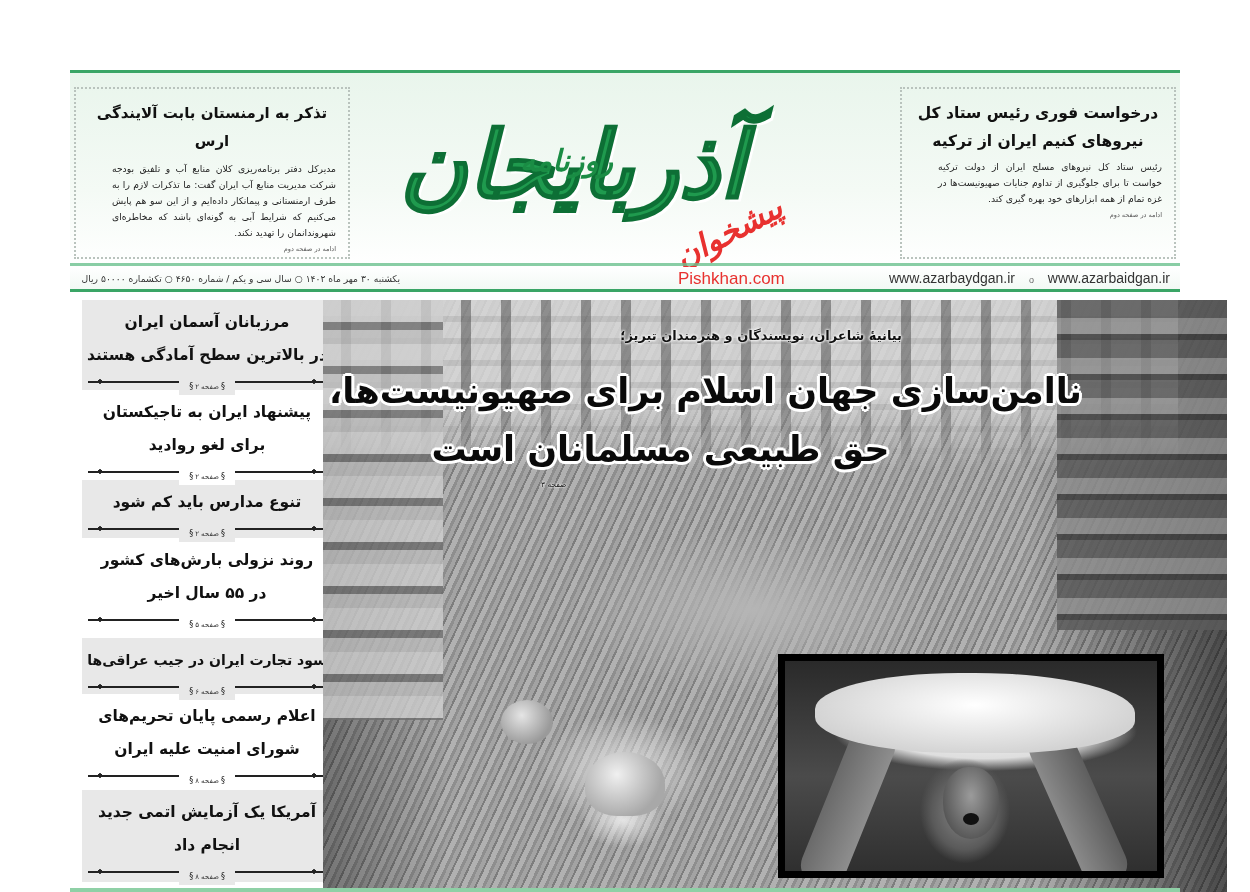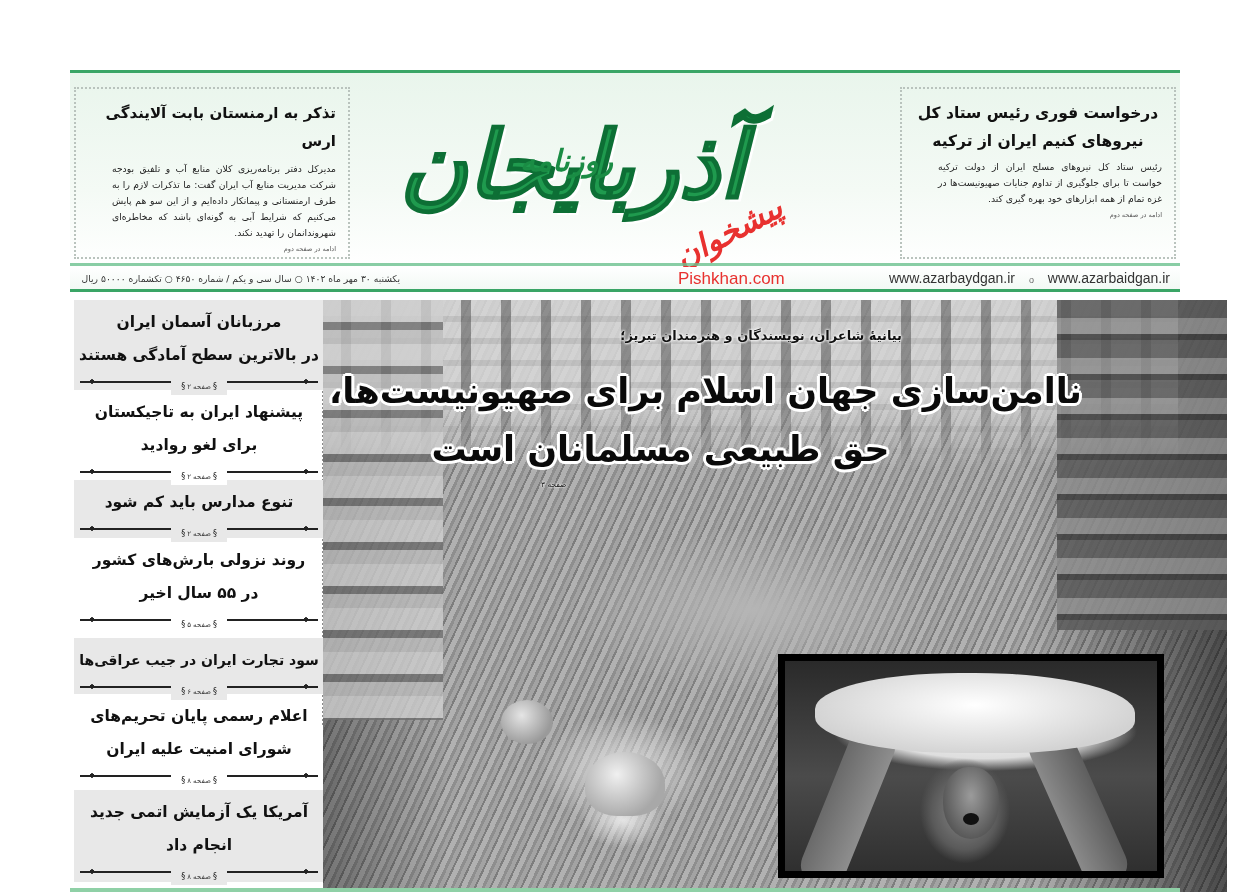--- a/index.html
+++ b/index.html
@@ -16,21 +16,21 @@
   }
   .masthead-bottom { position: absolute; left: 0; top: 190px; width: 1110px; height: 3px; background: #6cc08f; opacity: .8; }
 
   .boxed-story {
     position: absolute; top: 14px; width: 276px; height: 172px;
     border: 2px dotted #b9c3bd; padding: 10px 12px 6px; direction: rtl; text-align: right;
   }
   .boxed-story.left  { left: 4px;  }
   .boxed-story.right { left: 830px; }
   .boxed-title { font-family: "DejaVu Sans", sans-serif; font-weight: 700; color: #111; font-size: 15.5px; line-height: 28px; text-align: center; }
-  .boxed-story.left .boxed-title { text-align: right; font-size: 15px; margin-bottom: 6px; }
+  .boxed-story.left .boxed-title { font-size: 15px; margin-bottom: 6px; }
   .boxed-body { font-size: 9.2px; line-height: 16px; color: #222; text-align: justify; text-align-last: right; margin-top: 4px; margin-left: 24px; }
   .boxed-more { font-size: 6.5px; color: #555; margin-top: 4px; }
 
   .logo-wrap { position: absolute; left: 330px; top: 0; width: 450px; height: 200px; }
   .logo-main {
     position: absolute; left: 0; top: 32px; width: 450px; text-align: left; direction: rtl;
     font-family: "DejaVu Serif", serif; font-style: italic; font-weight: 700; font-size: 92px; line-height: 120px;
     color: #1f9a4e; -webkit-text-stroke: 2px #0d6f35; letter-spacing: 2px;
     text-shadow: 0 0 0 #fff, 3px 3px 0 #ffffff, -1px -1px 0 #cdebd8;
   }
@@ -50,21 +50,21 @@
   .info-strip {
     position: absolute; left: 0; top: 197px; width: 1110px; height: 25px;
     border-bottom: 3px solid #3aa566;
     background: linear-gradient(180deg, #ffffff 0%, #f2f9f4 100%);
   }
   .date-line { position: absolute; left: 10px; top: 6px; width: 320px; font-size: 9.2px; color: #333; direction: rtl; text-align: right; white-space: nowrap; }
   .url-line { position: absolute; right: 10px; top: 3px; font-family: "Liberation Sans", sans-serif; font-size: 14px; color: #333; white-space: nowrap; }
   .url-line .sep { font-size: 9px; margin: 0 10px; color: #666; }
 
   
-  .side-col { position: absolute; left: 4px; top: 230px; width: 250px; height: 425px; border-right: 2px dotted #8a8a8a; }
+  .side-col { position: absolute; left: 12px; top: 230px; width: 250px; height: 425px; border-right: 2px dotted #8a8a8a; }
   .item { position: relative; width: 250px; direction: rtl; text-align: center; padding-top: 6px; }
   .item.shaded { background: #e8e8e8; }
   .item-title { font-family: "DejaVu Sans", sans-serif; font-weight: 700; color: #111; font-size: 15.5px; line-height: 33px; }
   .item.tight .item-title { font-size: 14px; letter-spacing: -0.5px; }
   .page-ref { position: relative; height: 14px; margin: 2px 6px 0; }
   .page-ref::before { content: ""; position: absolute; left: 0; right: 0; top: 7px; height: 1.5px; background: #222; }
   .page-ref::after { content: ""; position: absolute; left: 0; right: 0; top: 5px; height: 5px;
     background: radial-gradient(circle at 12px 2.5px, #222 2px, transparent 2.4px), radial-gradient(circle at calc(100% - 12px) 2.5px, #222 2px, transparent 2.4px); }
   .page-ref span { position: relative; z-index: 2; background: inherit; padding: 4px 8px; font-size: 7px; color: #333; line-height: 14px; }
   .item.shaded .page-ref span { background: #e8e8e8; }

